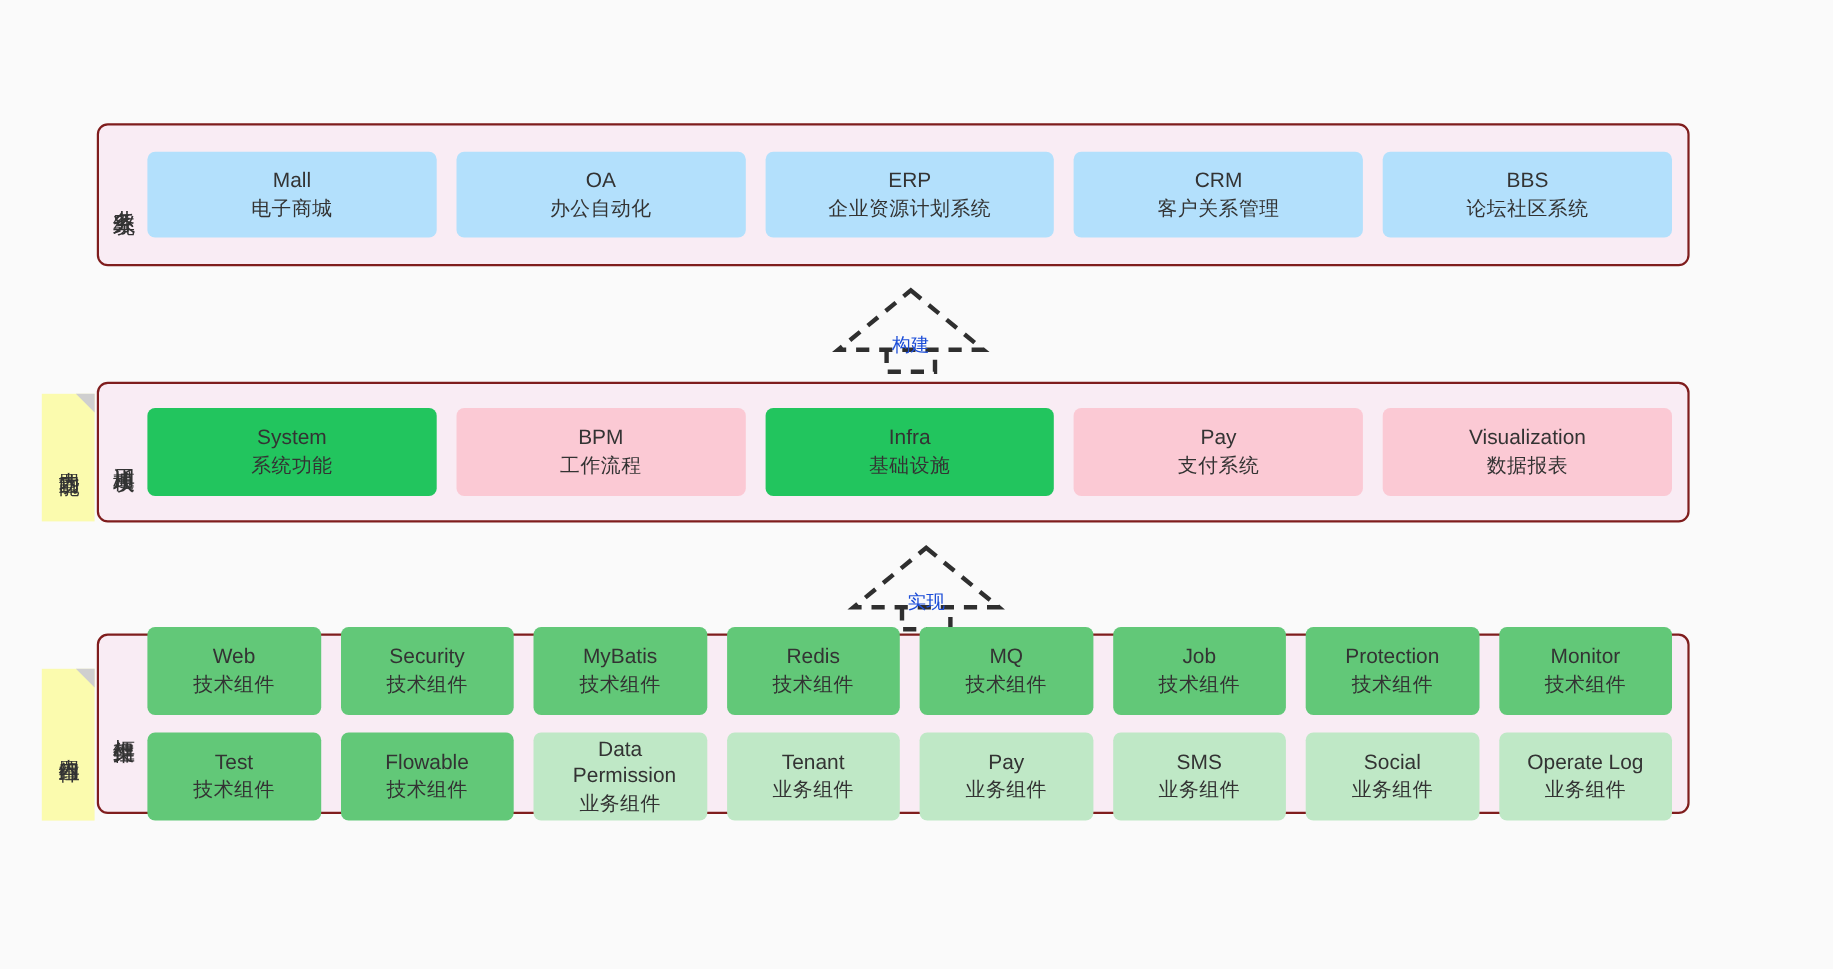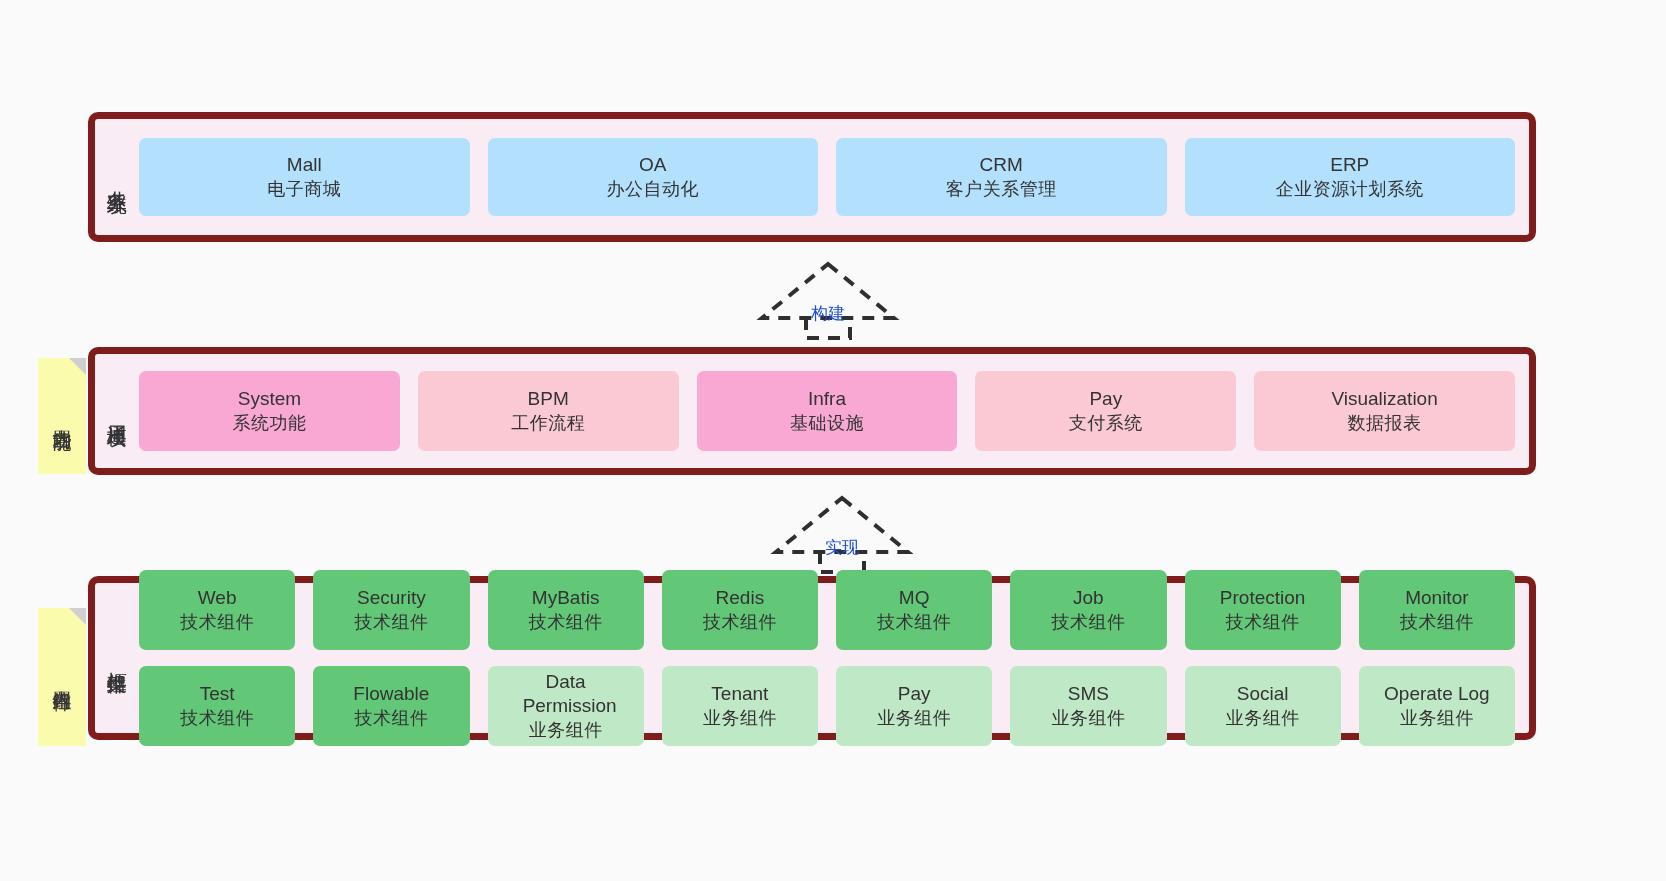--- a/index.html
+++ b/index.html
@@ -19,21 +19,21 @@
   .canvas {
     position: absolute;
     inset: 0;
   }
 
   
   .layer {
     position: absolute;
     box-sizing: border-box;
     background: #f9ecf4;
-    border: 7px solid #7f1d1d;
+    border: 2px solid #7f1d1d;
     border-radius: 10px;
     display: flex;
     align-items: stretch;
   }
 
   .layer-title {
     flex: 0 0 auto;
     width: 44px;
     display: flex;
     align-items: center;
@@ -80,21 +80,21 @@
   .card .en {
     font-size: 19px;
     white-space: normal;
   }
   .card .cn {
     font-size: 18px;
     letter-spacing: 0.5px;
   }
 
   .card.blue        { background: #b3e0fc; }
-  .card.red         { background: #f9a8d4; }
+  .card.red         { background: #22c55e; }
   .card.pink        { background: #fbc9d4; }
   .card.green-dark  { background: #62c878; }
   .card.green-light { background: #bfe8c6; }
 
   
   .layer-business .card { height: 78px; }
   .layer-modules  .card { height: 80px; }
   .layer-frame    .card { height: 80px; }
 
   
@@ -156,30 +156,34 @@
           <span class="en">Mall</span>
           <span class="cn">电子商城</span>
         </div>
 
         <div class="card blue">
           <span class="en">OA</span>
           <span class="cn">办公自动化</span>
         </div>
 
         <div class="card blue">
+          <span class="en">ERP</span>
+          <span class="cn">企业资源计划系统</span>
+        </div>
+
+        <div class="card blue">
           <span class="en">CRM</span>
           <span class="cn">客户关系管理</span>
         </div>
 
-        <div class="card blue">
-          <span class="en">ERP</span>
-          <span class="cn">企业资源计划系统</span>
-        </div>
-
-
+
+        <div class="card blue">
+          <span class="en">BBS</span>
+          <span class="cn">论坛社区系统</span>
+        </div>
 
       </div>
     </div>
   </div>
 
   <div class="connector" style="left:760px; top:262px; width:136px; height:78px;">
     <svg width="136" height="78" viewBox="0 0 136 78">
       <path d="M68 2 L134 56 L2 56 Z" fill="none" stroke="#2f2f2f" stroke-width="4" stroke-dasharray="12,9" stroke-linejoin="miter"></path>
       <path d="M46 56 L46 76 L90 76 L90 56" fill="none" stroke="#2f2f2f" stroke-width="4" stroke-dasharray="12,9"></path>
     </svg>

